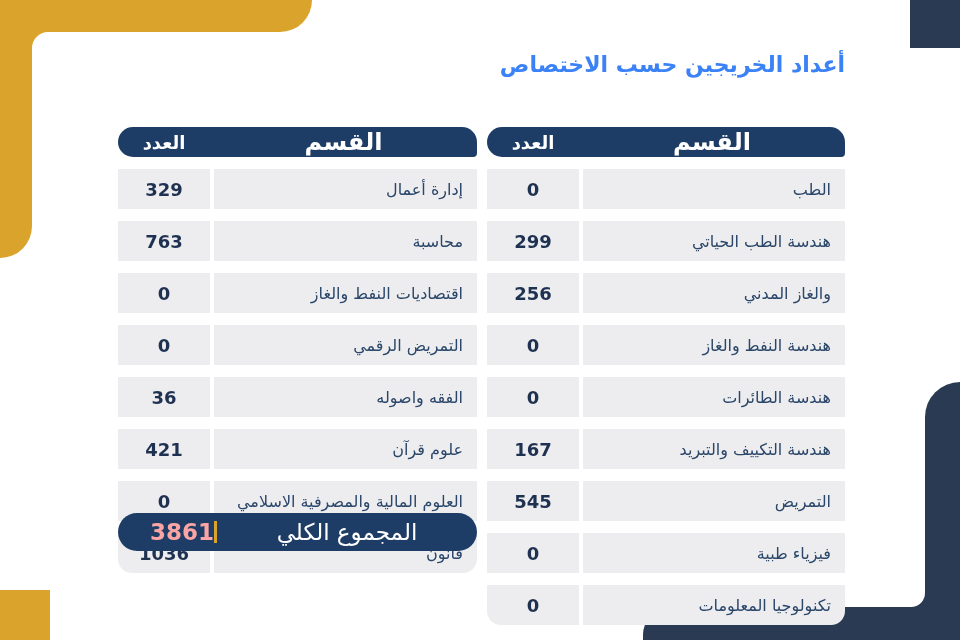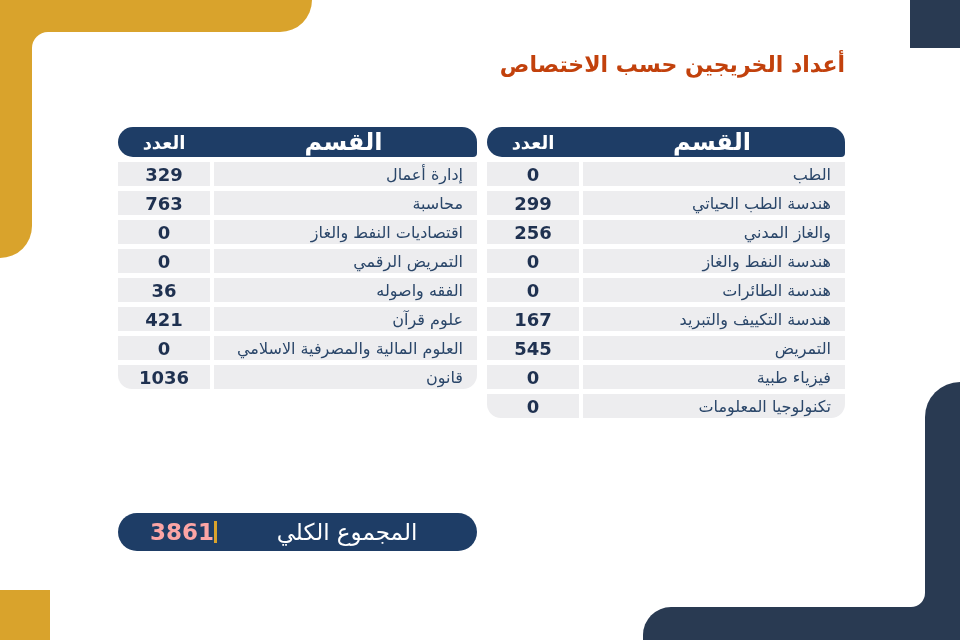--- a/index.html
+++ b/index.html
@@ -16,31 +16,31 @@
   .gold-fillet-mask{left:32px;top:32px;width:16px;height:16px;background:#ffffff;border-top-left-radius:16px;}
   .gold-square-bl{left:0;top:590px;width:50px;height:50px;background:#D9A32C;}
   .navy-square-tr{left:910px;top:0;width:50px;height:48px;background:#293A52;}
   .navy-right-arm{left:925px;top:382px;width:35px;height:258px;background:#293A52;border-top-left-radius:36px;}
   .navy-bottom-arm{left:643px;top:607px;width:317px;height:33px;background:#293A52;border-top-left-radius:28px;}
   .navy-fillet{left:911px;top:593px;width:14px;height:14px;background:#293A52;}
   .navy-fillet-mask{left:911px;top:593px;width:14px;height:14px;background:#ffffff;border-bottom-right-radius:14px;}
   
   .title{
     position:absolute;top:50px;right:115px;direction:rtl;text-align:right;
-    color:#c2410c;font-weight:bold;font-size:22px;line-height:29px;
+    color:#3b82f6;font-weight:bold;font-size:22px;line-height:29px;
   }
   
   .gtable{position:absolute;top:127px;}
   .gtable.right{left:487px;width:358px;}
   .gtable.left{left:118px;width:359px;}
   .thead{display:flex;gap:0;height:30px;}
   .hcell{background:#1E3D66;color:#ffffff;font-weight:bold;display:flex;align-items:center;justify-content:center;}
   .hcell.count{width:92px;font-size:18px;border-radius:15px 0 0 15px;}
   .hcell.dept{flex:1;font-size:24px;border-radius:0 15px 4px 0;}
-  .trow{display:flex;gap:4px;height:24px;margin-top:5px;}
+  .trow{display:flex;gap:4px;height:40px;margin-top:12px;}
   .tcell{background:#EDEDEF;}
   .tcell.count{width:92px;display:flex;align-items:center;justify-content:center;
     font-weight:bold;font-size:18px;color:#1F3150;}
   .tcell.dept{flex:1;display:flex;align-items:center;direction:rtl;padding-right:14px;
     font-size:16px;color:#2A4669;box-sizing:border-box;}
   .trow:last-child .tcell.dept{border-bottom-right-radius:14px;}
   .trow:last-child .tcell.count{border-bottom-left-radius:14px;}
   
   .total-pill{
     position:absolute;left:118px;top:513px;width:359px;height:38px;

